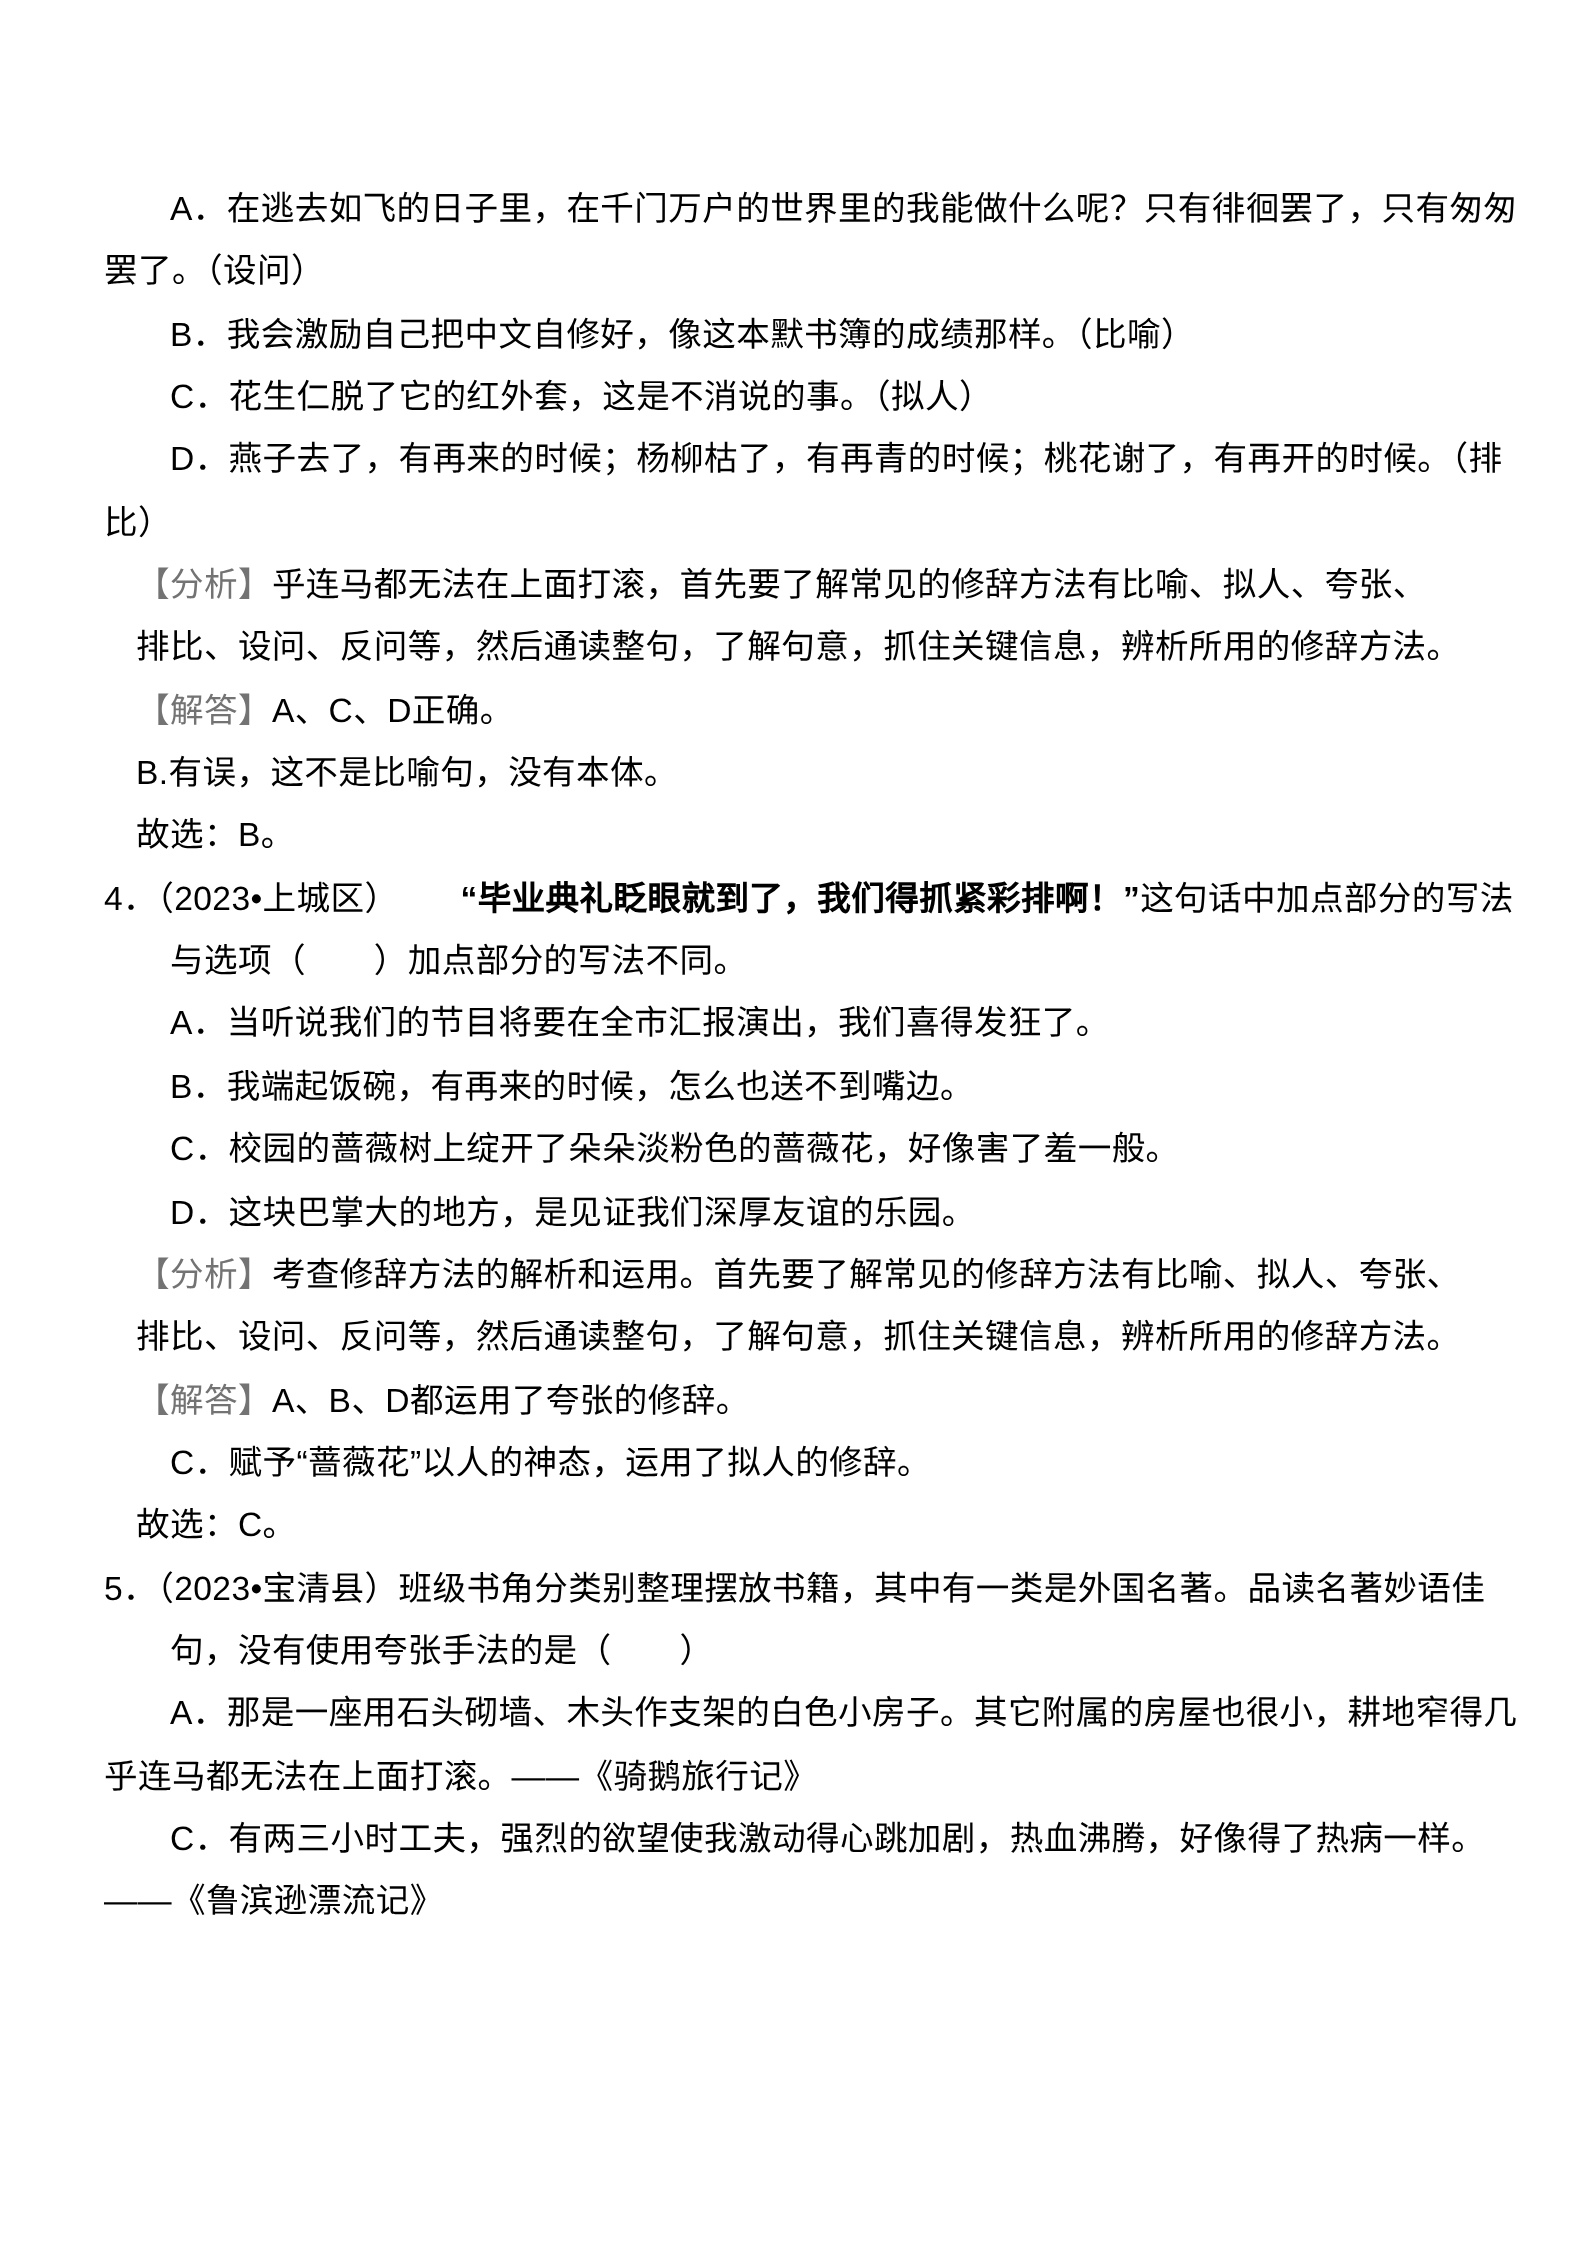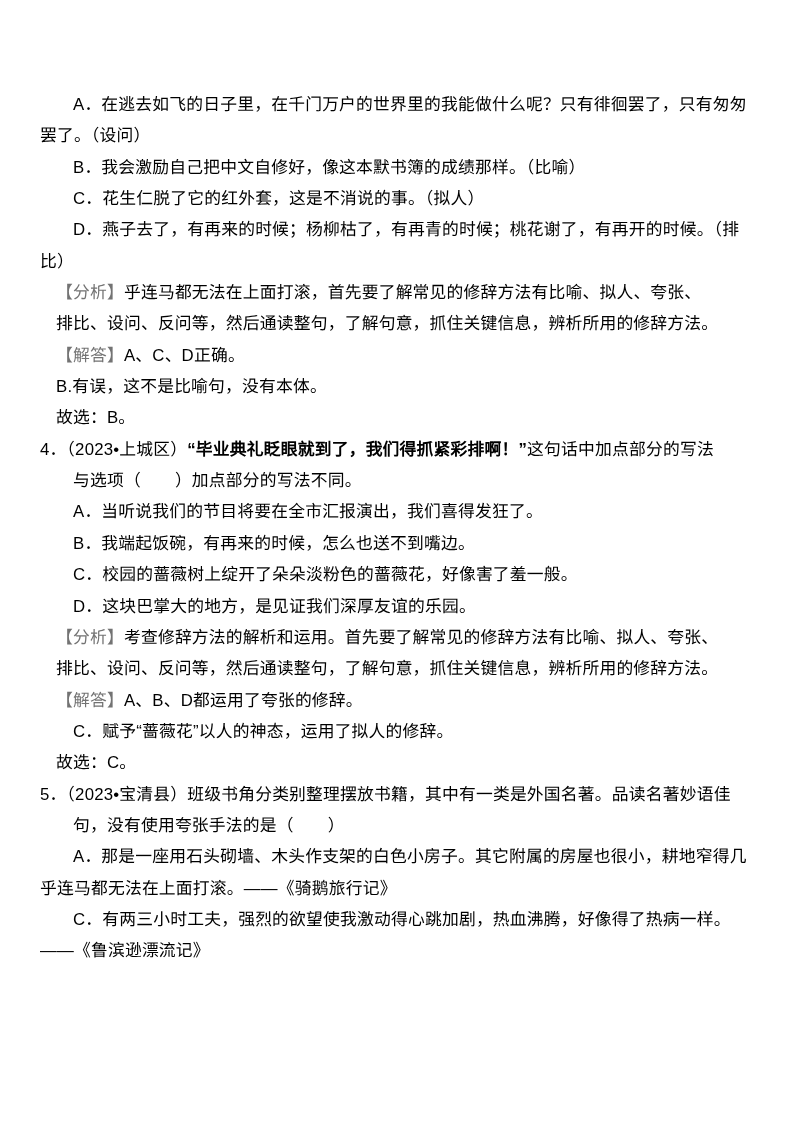--- a/index.html
+++ b/index.html
@@ -10,39 +10,39 @@
   .page {
     position: relative;
     width: 794px;
     height: 1123px;
     background: #ffffff;
     overflow: hidden;
     font-family: "Liberation Sans", sans-serif;
   }
   .doc {
     position: absolute;
-    left: 40px;
+    left: 52px;
     top: 89px;
     width: 700px;
     color: #000000;
     font-size: 16.8px;
     line-height: 31.35px;
     letter-spacing: 0.2px;
   }
   .line {
     white-space: nowrap;
   }
   
   .indent-margin { padding-left: 0; }
   .indent-qnum   { padding-left: 0; }
   .indent-qbody  { padding-left: 33px; }
   .indent-option { padding-left: 33px; }
   .indent-answer { padding-left: 16px; }
   .seg-label  { color: #737373; }
-  .seg-bold   { font-weight: bold; }
+  .seg-bold   { font-weight: bold; margin-left: 31px; }
 </style>
 </head>
 <body>
 
 <div class="page">
   <div id="doc" class="doc">
       <div class="line indent-option"><span class="seg-text">A．在逃去如飞的日子里，在千门万户的世界里的我能做什么呢？只有徘徊罢了，只有匆匆</span></div>
       <div class="line indent-margin"><span class="seg-text">罢了。（设问）</span></div>
       <div class="line indent-option"><span class="seg-text">B．我会激励自己把中文自修好，像这本默书簿的成绩那样。（比喻）</span></div>
       <div class="line indent-option"><span class="seg-text">C．花生仁脱了它的红外套，这是不消说的事。（拟人）</span></div>

